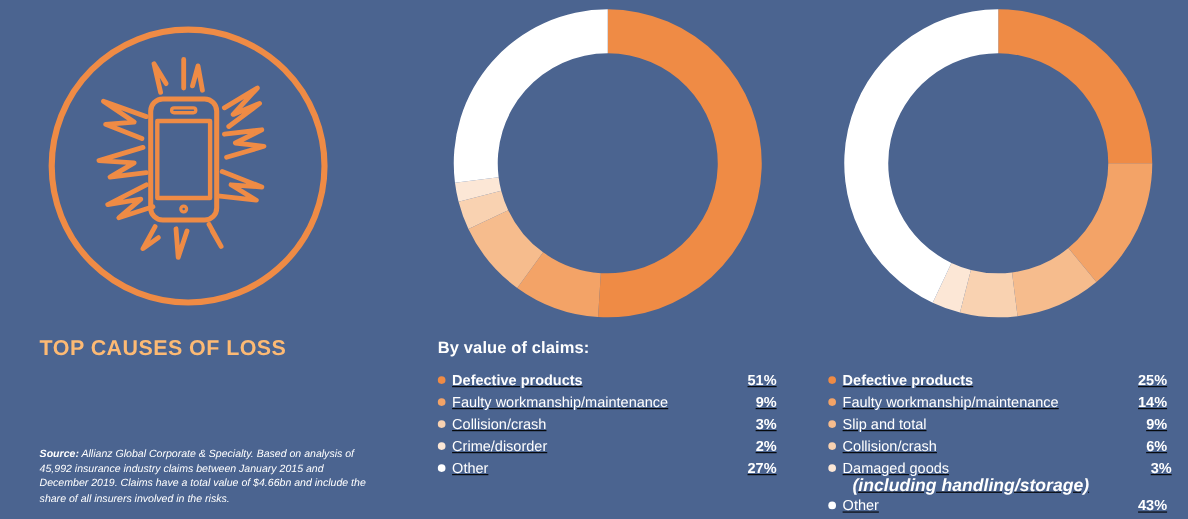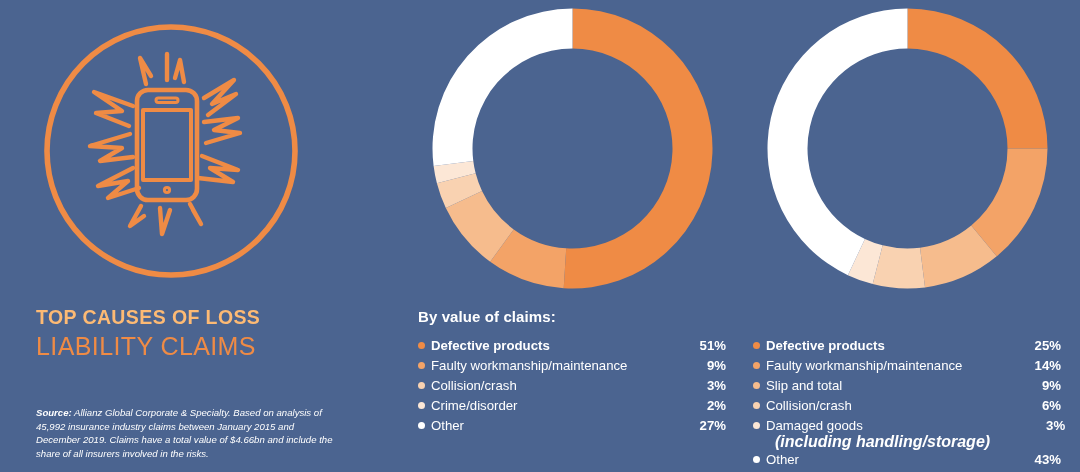--- a/index.html
+++ b/index.html
@@ -65,21 +65,21 @@
   }
   .source b { font-weight: bold; }
 
   
   .panel {
     position: absolute;
     top: 0;
     width: 330px;
     height: 472px;
   }
-  .panel-left  { left: 418px; }
+  .panel-left  { left: 398px; }
   .panel-right { left: 753px; }
 
   .donut {
     position: absolute;
     top: 6px;
     left: 12px;
     width: 285px;
     height: 285px;
   }
   .donut svg { display: block; }
@@ -92,20 +92,21 @@
     font-weight: bold;
     color: #ffffff;
     letter-spacing: 0.1px;
   }
 
   .legend {
     position: absolute;
     top: 336px;
     left: 0;
     width: 308px;
+    text-decoration: underline;
   }
   .legend-row {
     display: flex;
     align-items: flex-start;
     margin-bottom: 1px;
     min-height: 19px;
   }
   .legend-bullet {
     flex: 0 0 auto;
     width: 7px;
@@ -177,21 +178,20 @@
 
         <path d="M166 80 L196 62 L174 86 L198 76 L170 97"></path>
         <path d="M166 104 L200 100 L176 112 L202 115 L168 125"></path>
         <path d="M164 138 L200 152 L172 150 L195 164 L160 160"></path>
       </g>
     </svg>
   </div>
 
   <div class="title-block">
     <p class="title-main">TOP CAUSES OF LOSS</p>
-    <p class="title-sub">LIABILITY CLAIMS</p>
   </div>
 
   <div class="source">
     <b>Source:</b><span> Allianz Global Corporate &amp; Specialty. Based on analysis of 45,992 insurance industry claims between January 2015 and December 2019. Claims have a total value of $4.66bn and include the share of all insurers involved in the risks.</span>
   </div>
 
   <div class="panel panel-left">
     <div class="donut">
       <svg width="285" height="285" viewBox="0 0 285 285" id="donut-0" aria-hidden="true">
           <path d="M 142.5 2.5 A 140 140 0 1 1 133.70932726589615 282.22374197995805 L 136.22094804706867 242.30267284282715 A 100 100 0 1 0 142.5 42.5 Z" fill="#ef8b45"></path>

